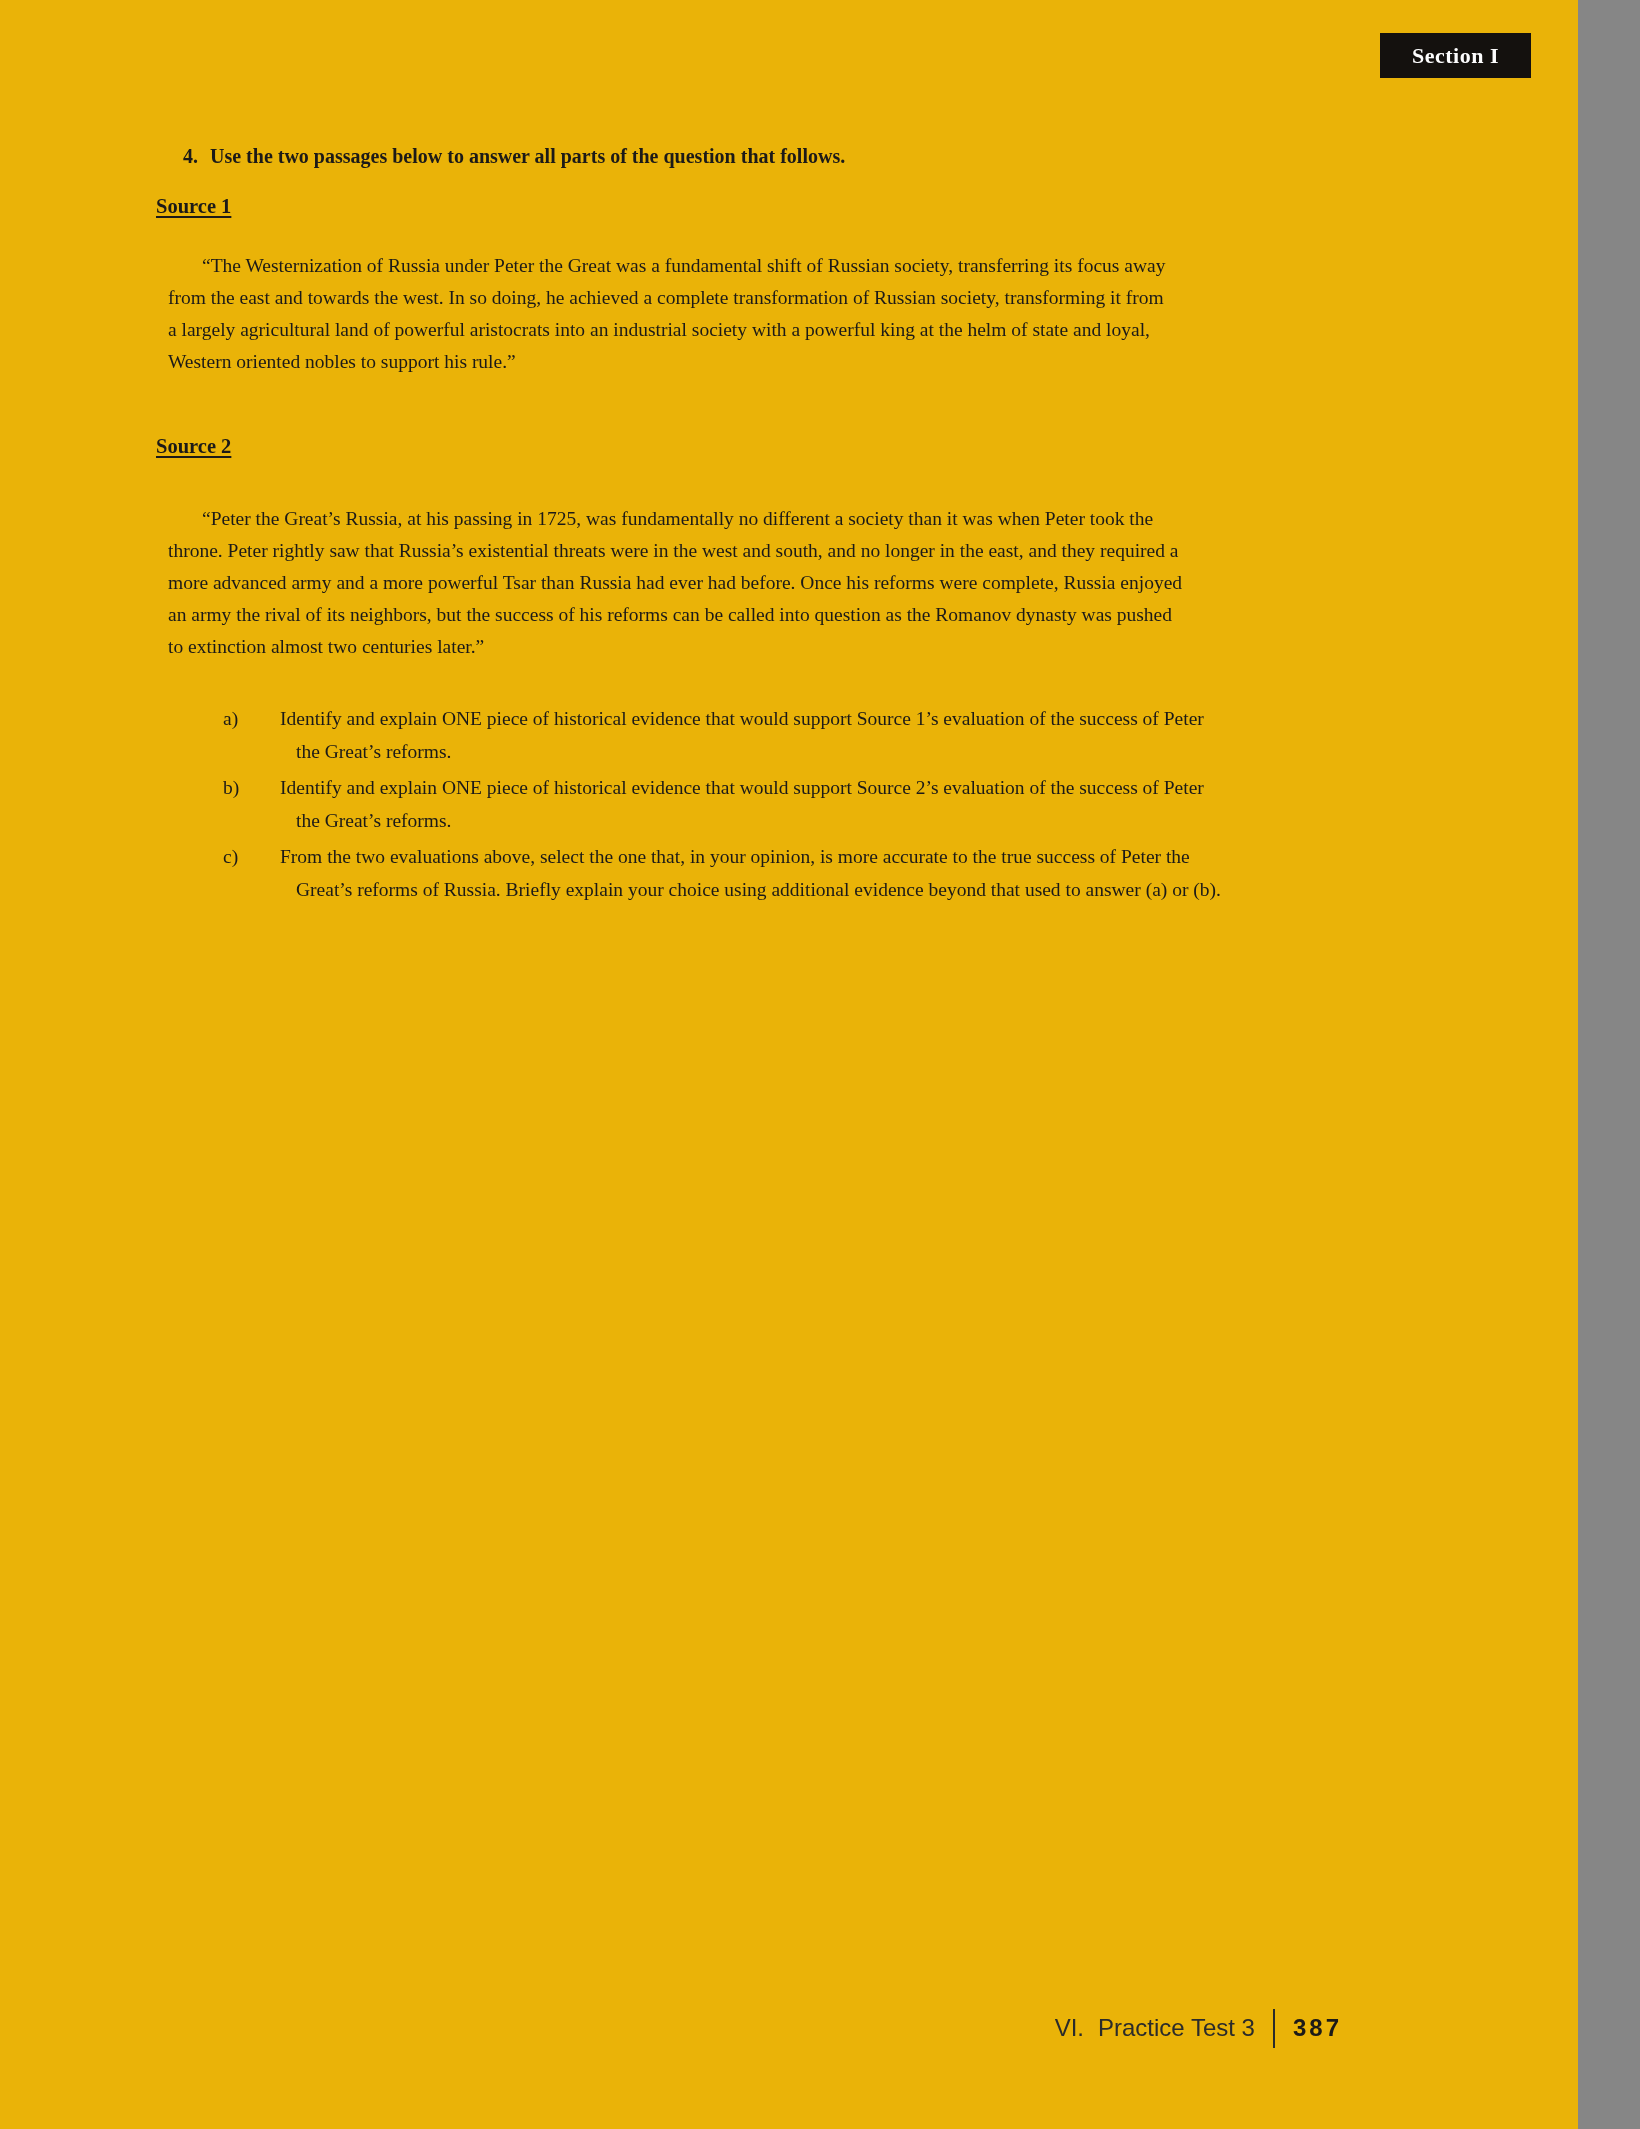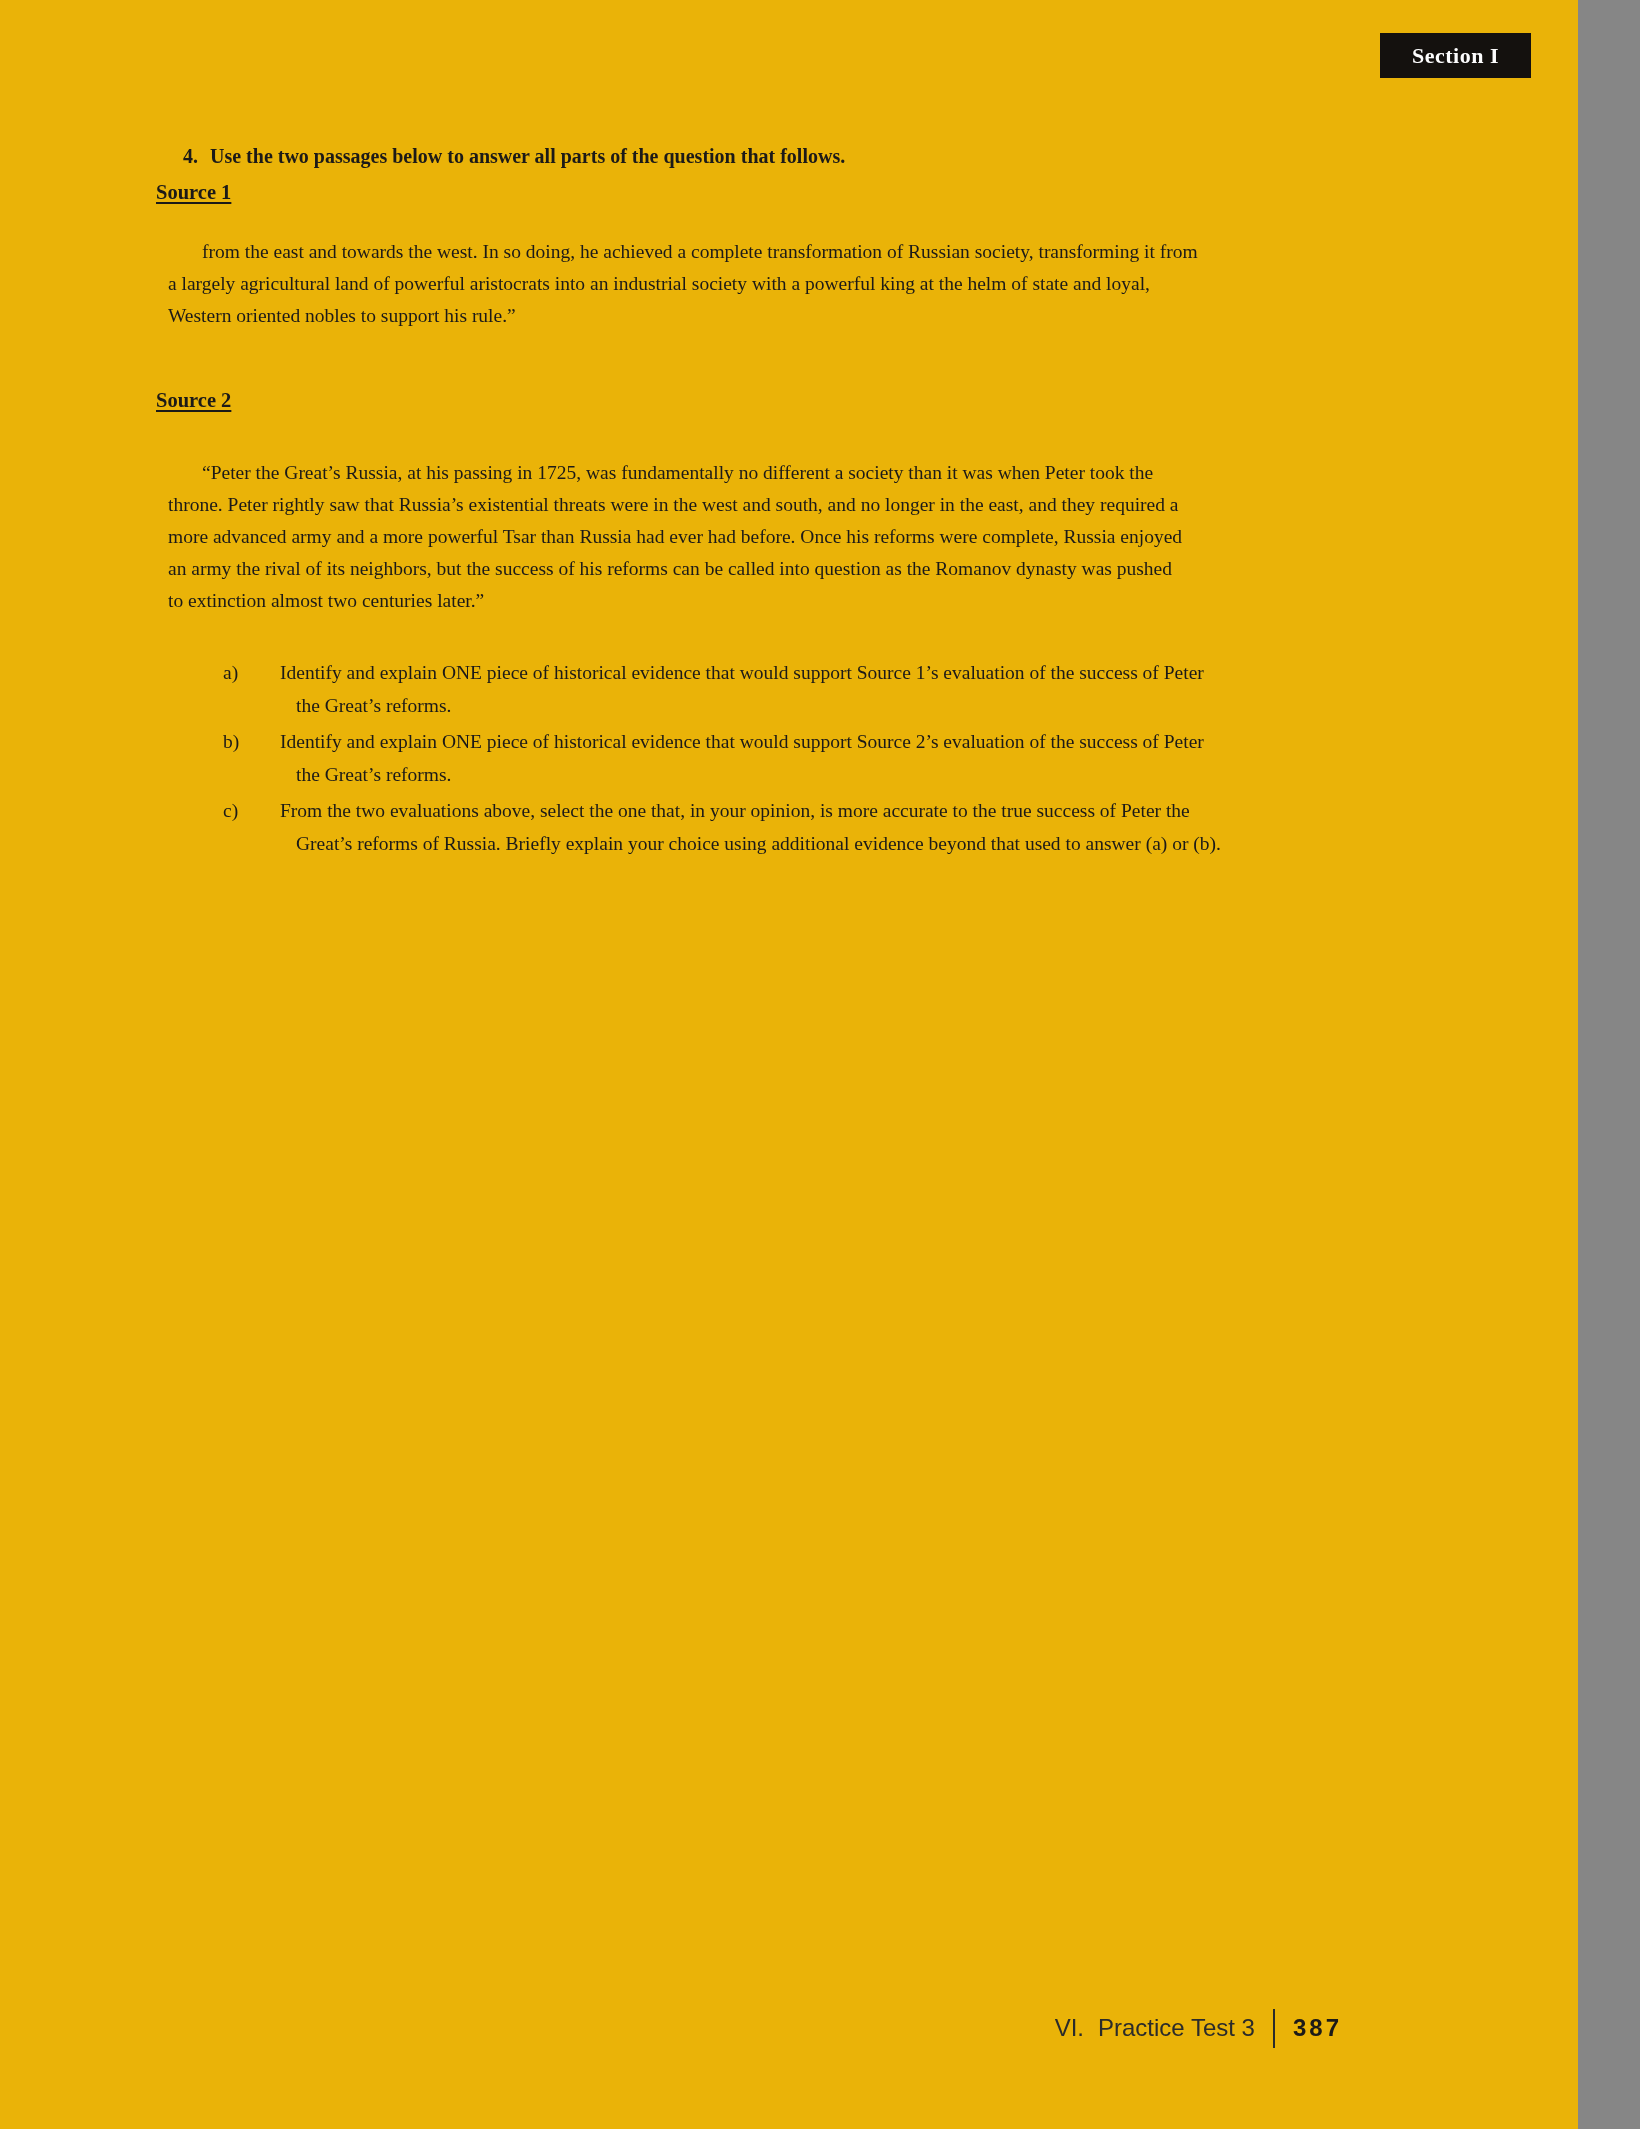--- a/index.html
+++ b/index.html
@@ -31,21 +31,21 @@
   .q-heading {
     margin:0 0 0 183px;
     font-weight:bold; font-size:20px; line-height:33px;
     white-space:nowrap;
   }
   .q-number { margin-right:12px; }
   .src-heading {
     margin-left:156px; font-weight:bold; font-size:20.5px; line-height:33px;
   }
   .src-heading span { text-decoration:underline; text-underline-offset:3px; }
-  .src1-heading { margin-top:3px; }
+  .src1-heading { margin-top:17px; }
   .src2-heading { margin-top:52px; }
   .para { margin-left:168px; width:1350px; }
   .para1 { margin-top:27px; }
   .para2 { margin-top:40px; }
   .para .line { white-space:nowrap; }
   .para .line:first-child { padding-left:34px; }
   .parts { margin-top:39px; margin-left:223px; }
   .part { display:flex; line-height:33px; margin-bottom:3px; }
   .part-label { width:57px; flex:none; }
   .part-text .line { white-space:nowrap; }
@@ -83,20 +83,21 @@
 
     <div class="q-heading">
       <span class="q-number">4.</span><span>Use the two passages below to answer all parts of the question that follows.</span>
     </div>
 
     <div class="src-heading src1-heading">
       <span>Source 1</span>
     </div>
 
     <div class="para para1">
+        <div class="line">“The Westernization of Russia under Peter the Great was a fundamental shift of Russian society, transferring its focus away</div>
         <div class="line">from the east and towards the west. In so doing, he achieved a complete transformation of Russian society, transforming it from</div>
         <div class="line">a largely agricultural land of powerful aristocrats into an industrial society with a powerful king at the helm of state and loyal,</div>
         <div class="line">Western oriented nobles to support his rule.”</div>
       </div>
 
     <div class="src-heading src2-heading">
       <span>Source 2</span>
     </div>
 
     <div class="para para2">

